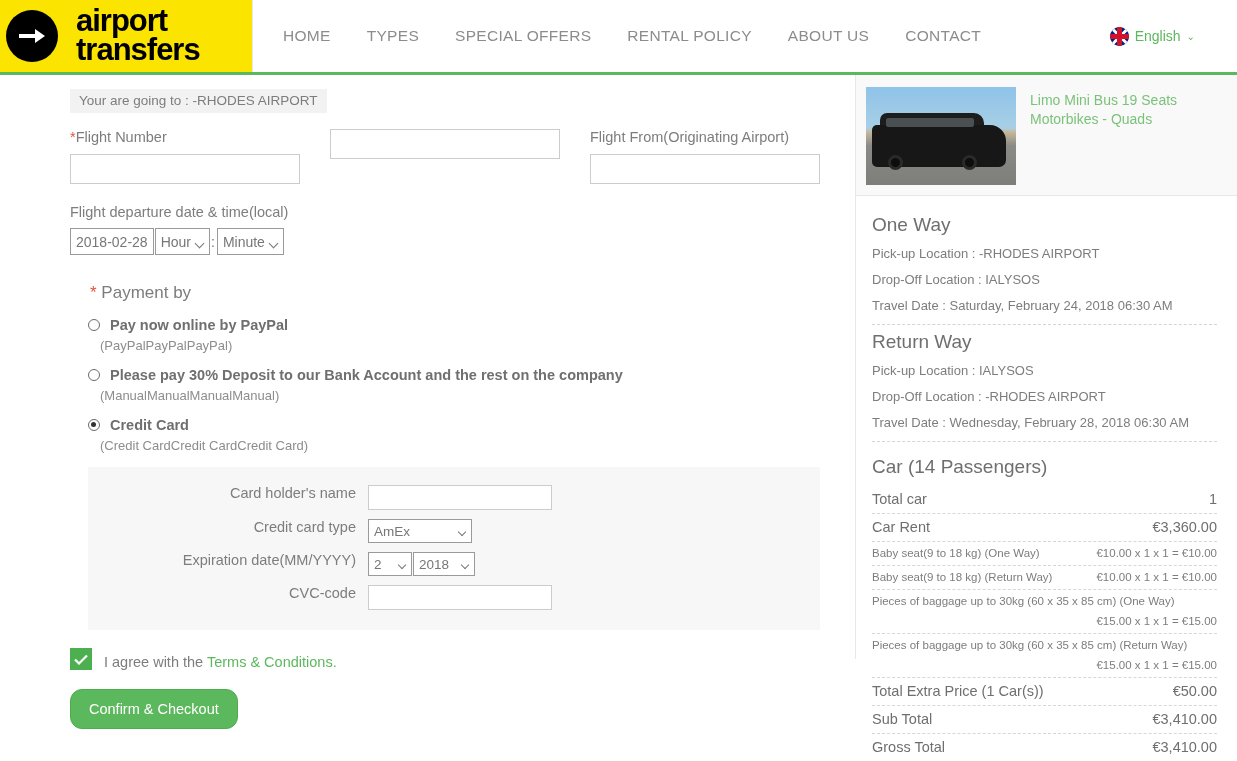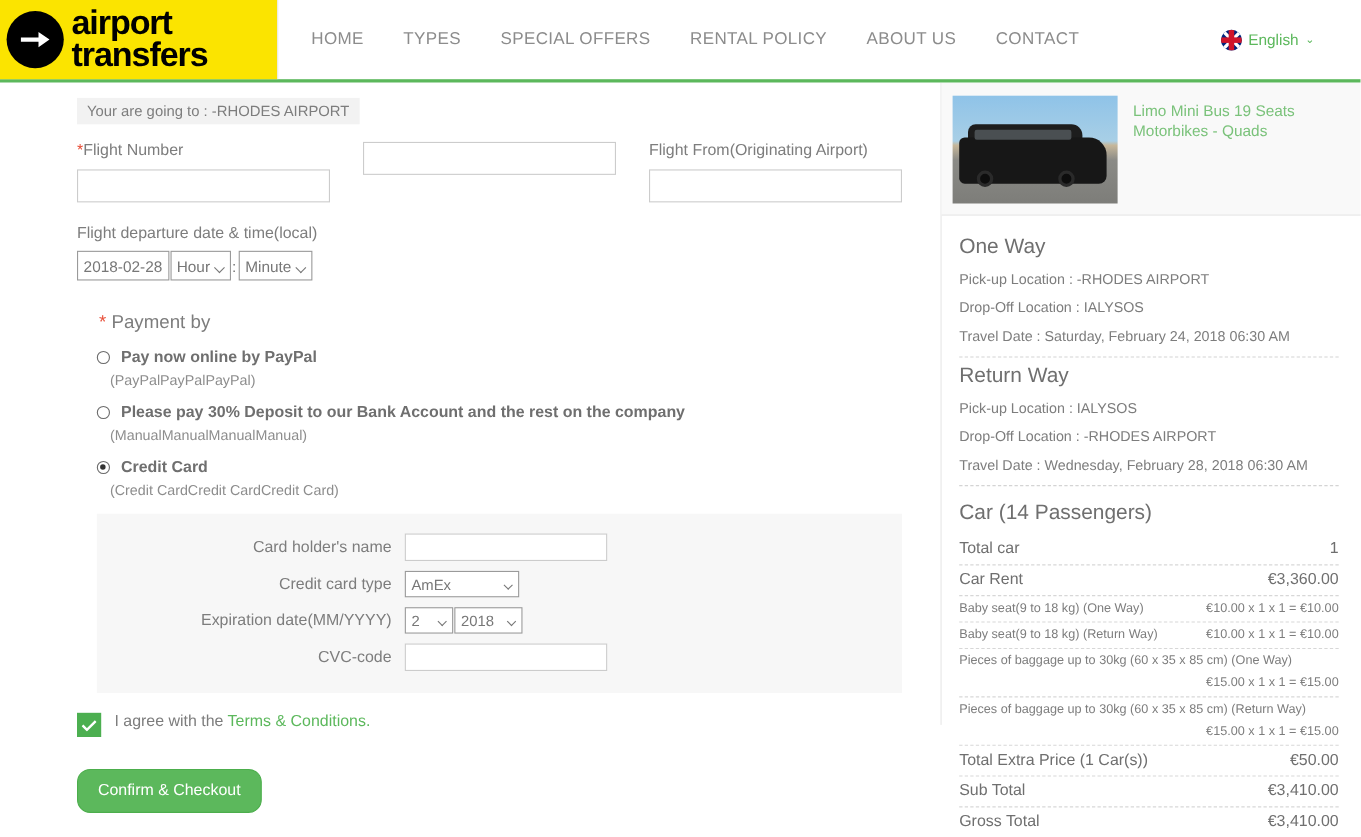--- a/index.html
+++ b/index.html
@@ -29,21 +29,21 @@
     flex: 0 0 252px;
   }
   .logo-circle {
     width: 52px; height: 52px;
     border-radius: 50%;
     background: #000;
     display: flex; align-items: center; justify-content: center;
     flex: 0 0 52px;
   }
   .logo-words {
-    margin-left: 7px;
+    margin-left: 18px;
     font-weight: bold;
     line-height: 0.92;
     color: #000;
     letter-spacing: -1px;
   }
   .logo-words .l1 { font-size: 31px; display: block; }
   .logo-words .l2 { font-size: 31px; display: block; }
 
   .nav {
     flex: 1;
@@ -175,21 +175,21 @@
   }
   .pay-name { font-size: 14.5px; font-weight: bold; color: #6f6f6f; }
   .pay-sub { font-size: 13px; color: #8d8d8d; margin: 5px 0 0 12px; }
 
   .cc-panel {
     margin: 14px 0 0 88px;
     width: 732px;
     background: #f7f7f7;
     padding: 18px 0 20px 0;
   }
-  .cc-row { display: flex; align-items: center; margin-bottom: 9px; }
+  .cc-row { display: flex; align-items: flex-start; margin-bottom: 9px; }
   .cc-label {
     width: 280px; text-align: right; padding-right: 12px;
     font-size: 14.5px; color: #7d7d7d;
   }
   .cc-input {
     width: 184px; height: 25px;
     border: 1px solid #cccccc; background: #fff;
   }
   .cc-sel {
     border: 1px solid #9a9a9a; height: 24px; background: #fff;
@@ -200,21 +200,21 @@
   .cc-sel::after {
     content: ""; position: absolute; right: 6px; top: 9px;
     width: 5px; height: 5px;
     border-right: 1.3px solid #777; border-bottom: 1.3px solid #777;
     transform: rotate(45deg);
   }
   .cc-sel.type { width: 104px; }
   .cc-sel.mm { width: 44px; }
   .cc-sel.yy { width: 62px; margin-left: 1px; }
 
-  .agree-row { display: flex; align-items: flex-start; margin: 18px 0 12px 70px; gap: 12px; }
+  .agree-row { display: flex; align-items: flex-end; margin: 18px 0 2px 70px; gap: 12px; }
   .chk {
     width: 22px; height: 22px; background: #4caf50;
     display: flex; align-items: center; justify-content: center;
     flex: 0 0 22px;
   }
   .chk svg { display: block; }
   .agree-txt { font-size: 14.5px; color: #7d7d7d; }
   .agree-txt a { color: #5cb85c; text-decoration: none; }
 
   .btn-confirm {

